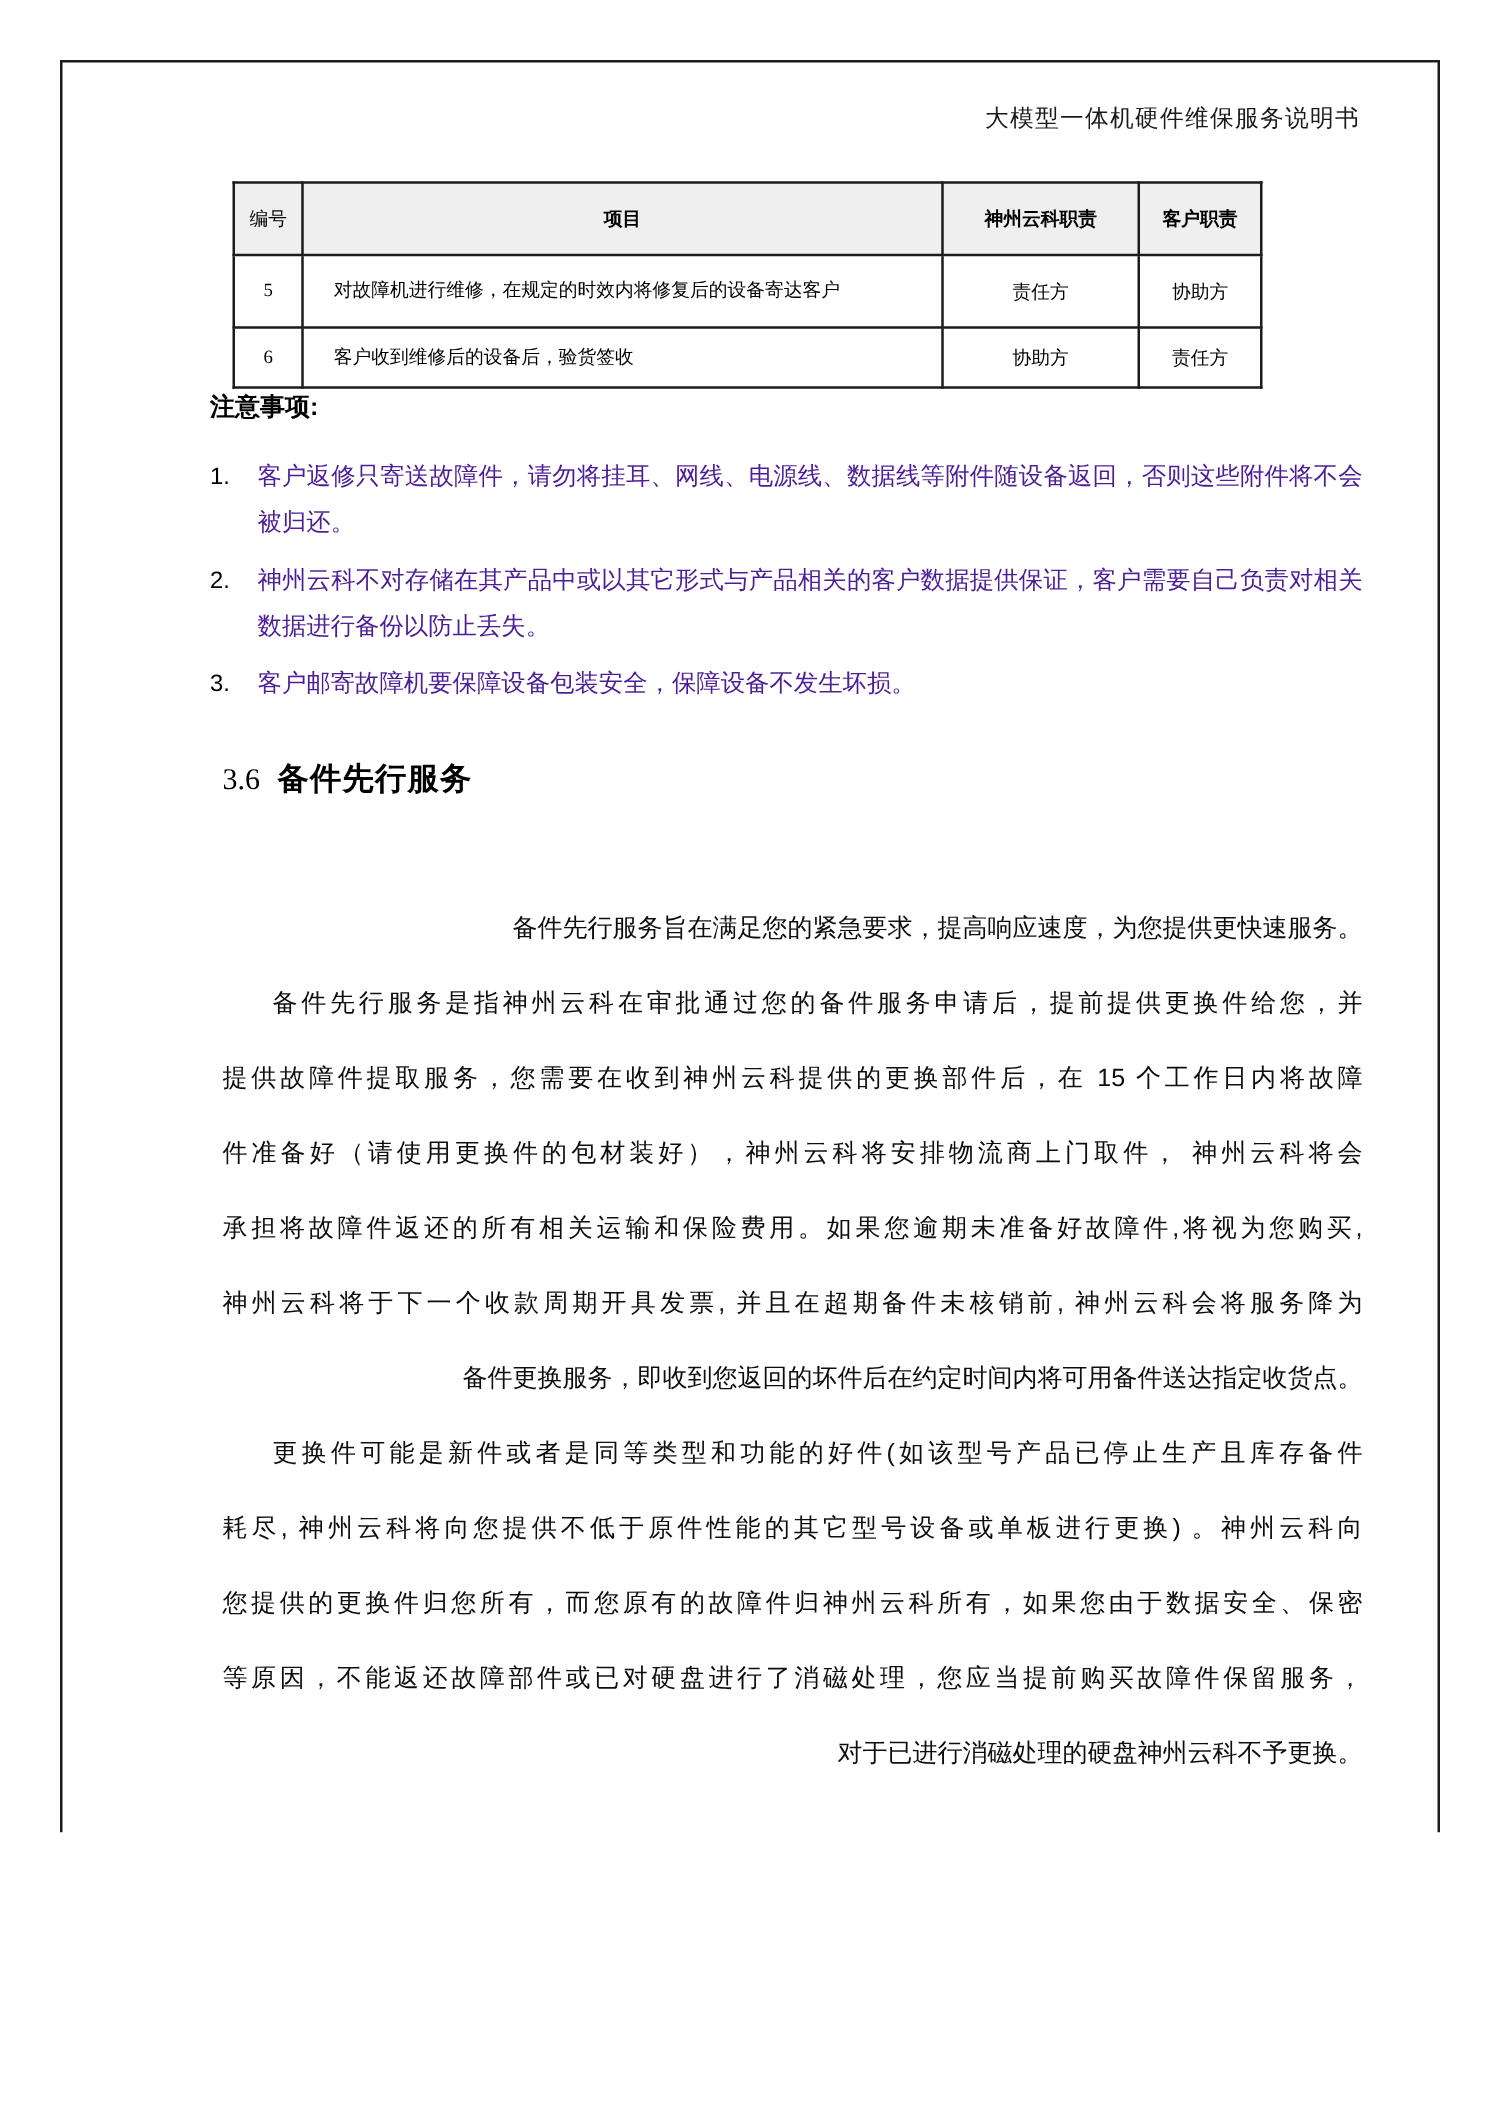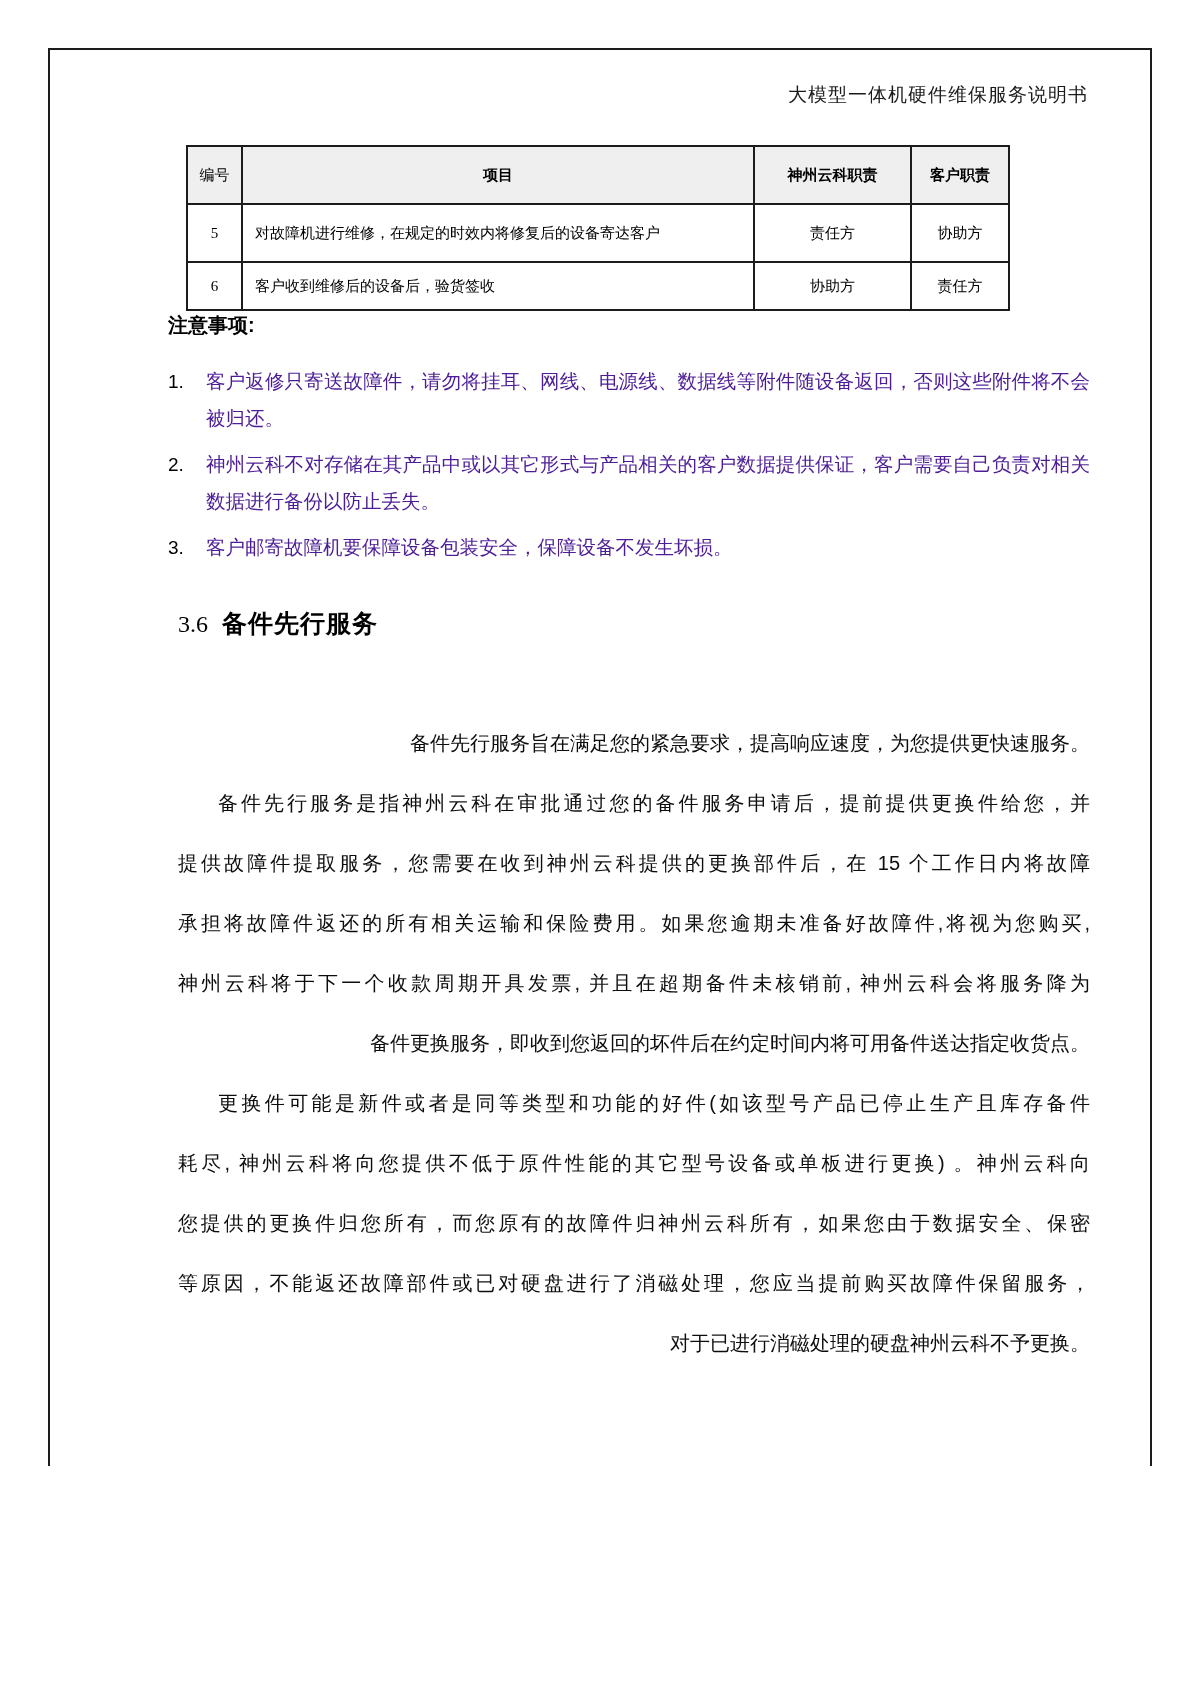--- a/index.html
+++ b/index.html
@@ -26,21 +26,21 @@
     border-collapse:collapse;table-layout:fixed;
     font-family:"Liberation Serif", serif;font-size:15px;color:#000;
   }
   table.resp td,table.resp th{
     border:2px solid #1c1c1c;
     vertical-align:middle;text-align:center;
     padding:4px 6px;background:#fff;
   }
   table.resp thead th{background:#efefef;font-weight:bold;height:48px;}
   table.resp thead th.no-h{font-weight:normal;}
-  table.resp td.item{text-align:left;padding-left:12px;line-height:30px;}
+  table.resp td.item{text-align:left;padding-left:24px;line-height:30px;}
   table.resp tr.r5 td{height:48px;}
   table.resp tr.r6 td{height:38px;}
   
   .notes{position:absolute;left:168px;top:312px;width:922px;}
   .notes-title{font-size:20px;font-weight:bold;color:#000;margin-bottom:24px;}
   .note-item{display:flex;margin-bottom:9px;}
   .note-num{width:38px;flex:0 0 38px;font-size:19px;line-height:37px;color:#000;}
   .note-text{width:884px;font-size:19.5px;line-height:37px;color:#4c1d95;text-align:justify;}
   
   .sec-head{position:absolute;left:178px;top:583px;display:flex;align-items:baseline;}
@@ -117,20 +117,21 @@
 
   <div class="sec-head">
     <span class="sec-num">3.6</span>
     <span class="sec-title">备件先行服务</span>
   </div>
 
   <div class="body-text">
     <div class="ln ind">备件先行服务旨在满足您的紧急要求，提高响应速度，为您提供更快速服务。</div>
     <div class="ln ind just">备件先行服务是指神州云科在审批通过您的备件服务申请后，提前提供更换件给您，并</div>
     <div class="ln just">提供故障件提取服务，您需要在收到神州云科提供的更换部件后，在 15 个工作日内将故障</div>
+    <div class="ln just">件准备好（请使用更换件的包材装好），神州云科将安排物流商上门取件， 神州云科将会</div>
     <div class="ln just">承担将故障件返还的所有相关运输和保险费用。如果您逾期未准备好故障件,将视为您购买,</div>
     <div class="ln just">神州云科将于下一个收款周期开具发票, 并且在超期备件未核销前, 神州云科会将服务降为</div>
     <div class="ln">备件更换服务，即收到您返回的坏件后在约定时间内将可用备件送达指定收货点。</div>
     <div class="ln ind just">更换件可能是新件或者是同等类型和功能的好件(如该型号产品已停止生产且库存备件</div>
     <div class="ln just">耗尽, 神州云科将向您提供不低于原件性能的其它型号设备或单板进行更换) 。神州云科向</div>
     <div class="ln just">您提供的更换件归您所有，而您原有的故障件归神州云科所有，如果您由于数据安全、保密</div>
     <div class="ln just">等原因，不能返还故障部件或已对硬盘进行了消磁处理，您应当提前购买故障件保留服务，</div>
     <div class="ln">对于已进行消磁处理的硬盘神州云科不予更换。</div>
   </div>
 

